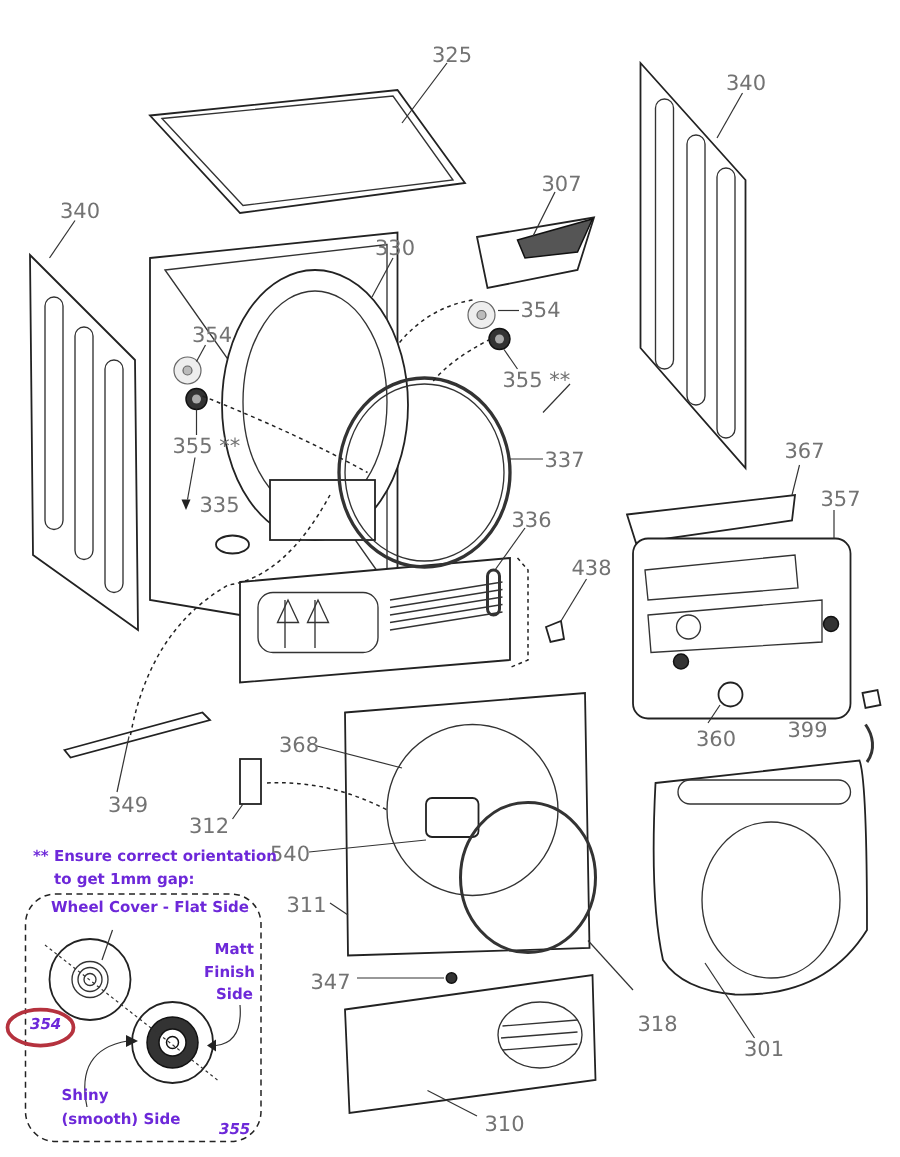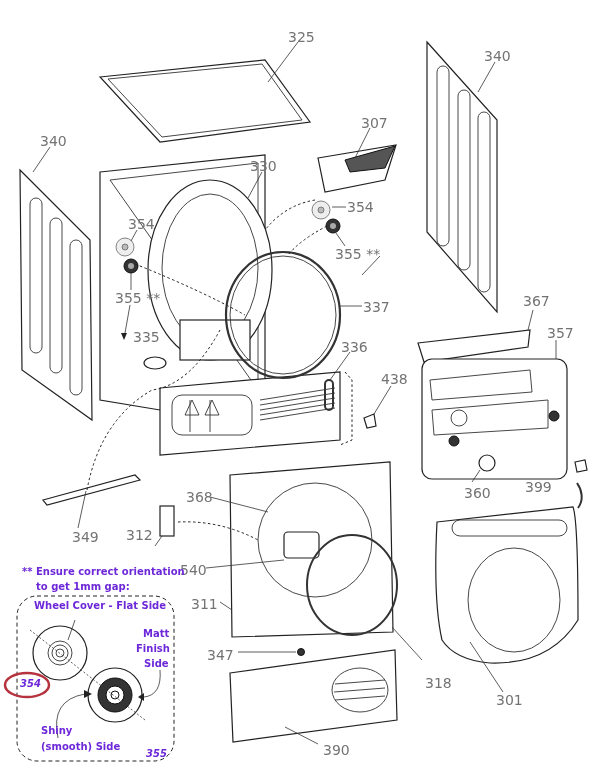--- a/index.html
+++ b/index.html
@@ -220,27 +220,27 @@
 <span class="lbl" style="left:133px;top:330px;">335</span>
 <span class="lbl" style="left:363px;top:300px;">337</span>
 <span class="lbl" style="left:341px;top:340px;">336</span>
 <span class="lbl" style="left:381px;top:372px;">438</span>
 <span class="lbl" style="left:523px;top:294px;">367</span>
 <span class="lbl" style="left:547px;top:326px;">357</span>
 <span class="lbl" style="left:464px;top:486px;">360</span>
 <span class="lbl" style="left:525px;top:480px;">399</span>
 <span class="lbl" style="left:72px;top:530px;">349</span>
 <span class="lbl" style="left:186px;top:490px;">368</span>
-<span class="lbl" style="left:126px;top:528px;">312</span>
+<span class="lbl" style="left:126px;top:544px;">312</span>
 <span class="lbl" style="left:180px;top:563px;">540</span>
 <span class="lbl" style="left:191px;top:597px;">311</span>
 <span class="lbl" style="left:207px;top:648px;">347</span>
 <span class="lbl" style="left:425px;top:676px;">318</span>
 <span class="lbl" style="left:496px;top:693px;">301</span>
-<span class="lbl" style="left:323px;top:743px;">390</span>
+<span class="lbl" style="left:323px;top:743px;">310</span>
 
 <span class="note" style="left:22px;top:566px;">** Ensure correct orientation</span>
 <span class="note" style="left:36px;top:581px;">to get 1mm gap:</span>
 <span class="note" style="left:34px;top:600px;text-align:right;">Wheel Cover - Flat Side</span>
 <span class="note" style="left:143px;top:628px;">Matt</span>
 <span class="note" style="left:136px;top:643px;">Finish</span>
 <span class="note" style="left:144px;top:658px;">Side</span>
 <span class="note" style="left:41px;top:725px;">Shiny</span>
 <span class="note" style="left:41px;top:741px;">(smooth) Side</span>
 <span class="note ital" style="left:20px;top:678px;">354</span>

